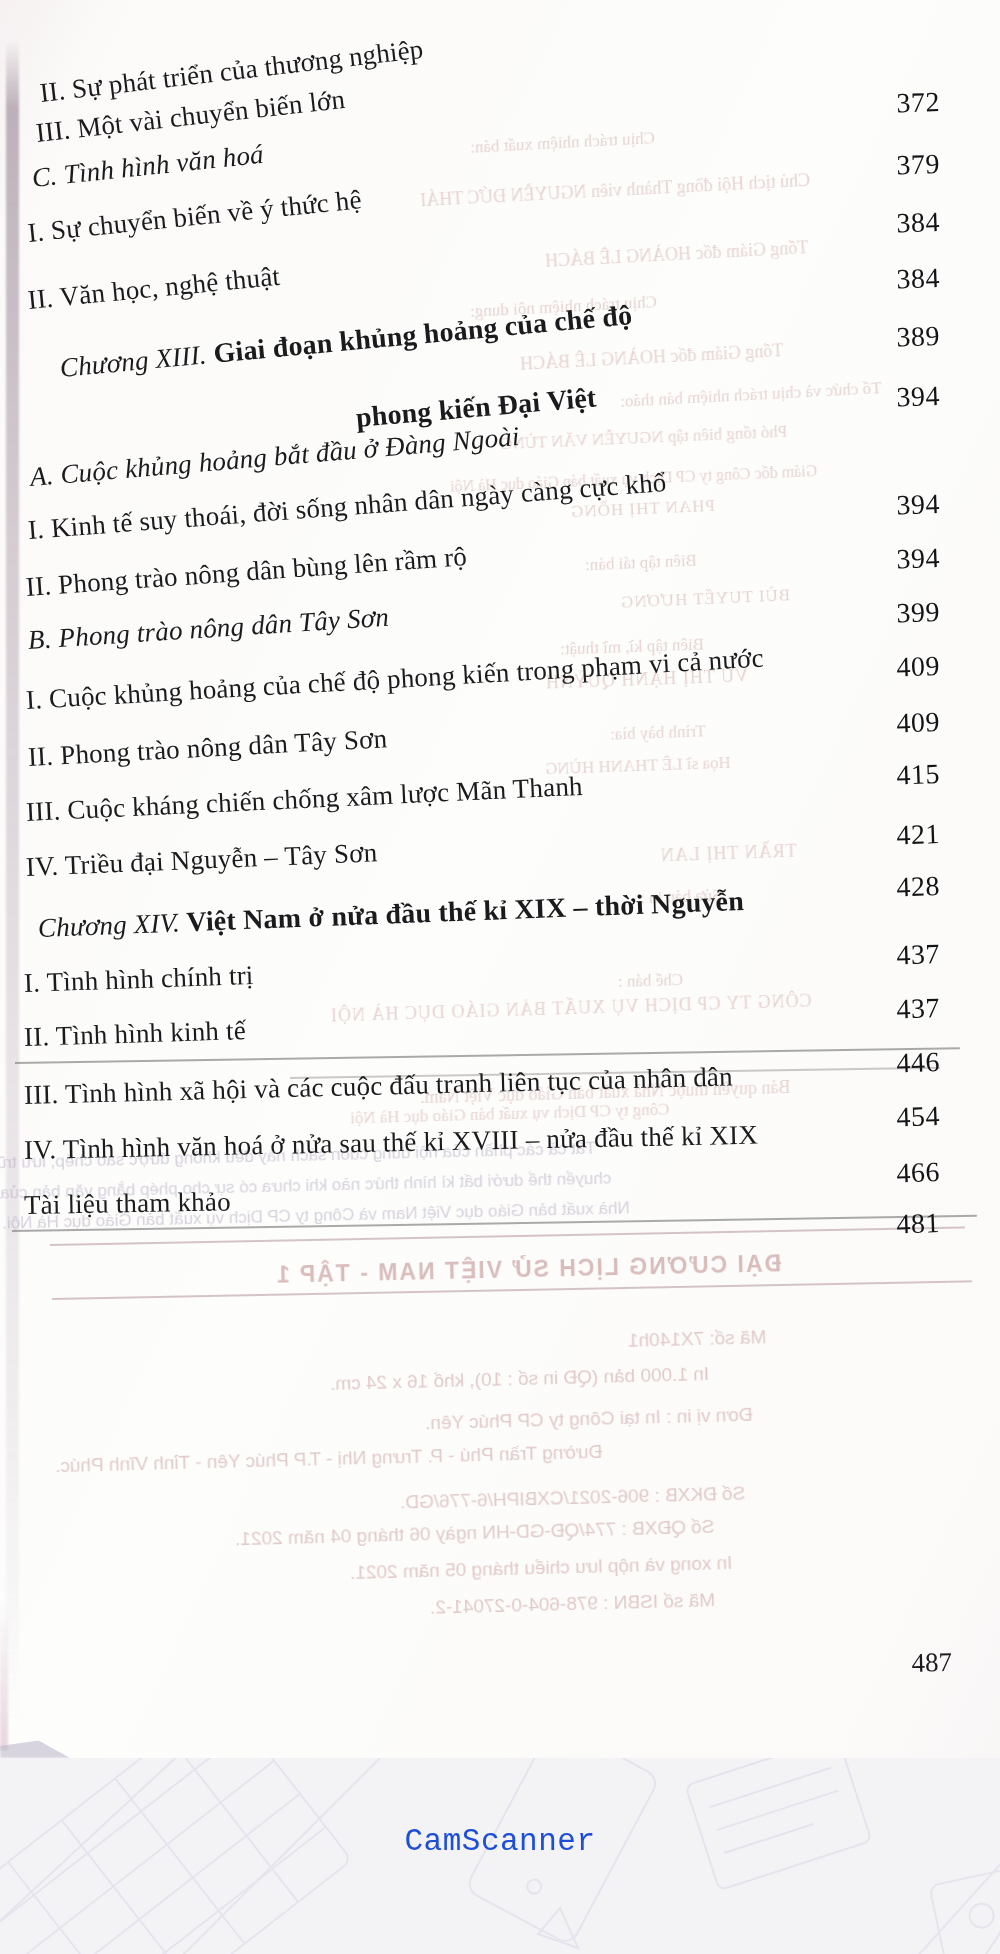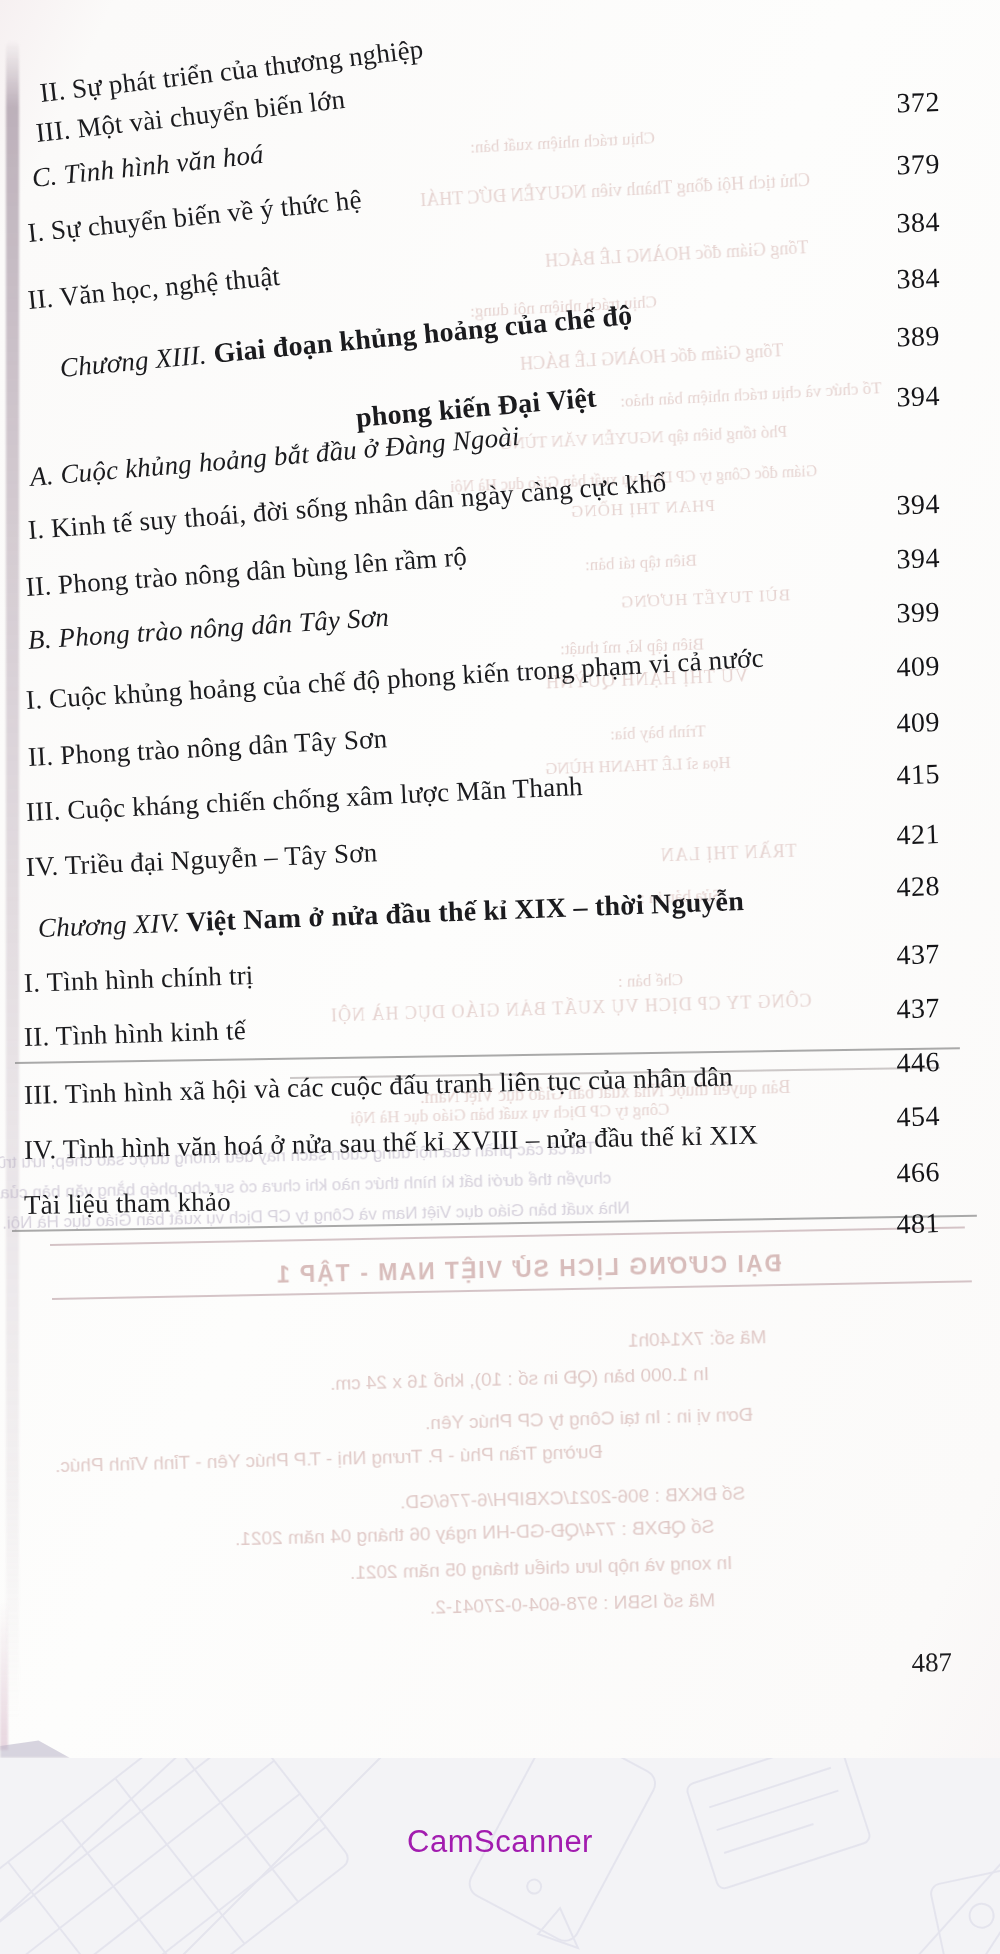--- a/index.html
+++ b/index.html
@@ -45,21 +45,21 @@
   .colo.title{font-weight:700;letter-spacing:2px;color:#c79f9d;opacity:.68;}
   .rule{position:absolute;transform-origin:left center;z-index:4;}
   .folio{
     position:absolute;left:862px;top:1648px;width:90px;text-align:right;
     font-size:27px;color:#1c1c1f;transform:rotate(-1.5deg);z-index:5;
   }
   .cs-band{position:absolute;left:0;top:1758px;width:1000px;height:196px;background:#f3f3f6;z-index:6;}
   .cs-band svg{position:absolute;left:0;top:0;}
   .cs-brand{
     position:absolute;left:0;right:0;top:66px;text-align:center;
-    font-family:Liberation Sans, sans-serif;font-size:31px;color:#a21caf;letter-spacing:.5px;
+    font-family:Liberation Mono, monospace;font-size:31px;color:#1d4ed8;letter-spacing:.5px;
   }
 </style>
 </head>
 <body>
 
 <div class="scan">
 
   <div class="edge-left"></div>
   <div class="edge-sliver"></div>
   <div class="corner"></div>

